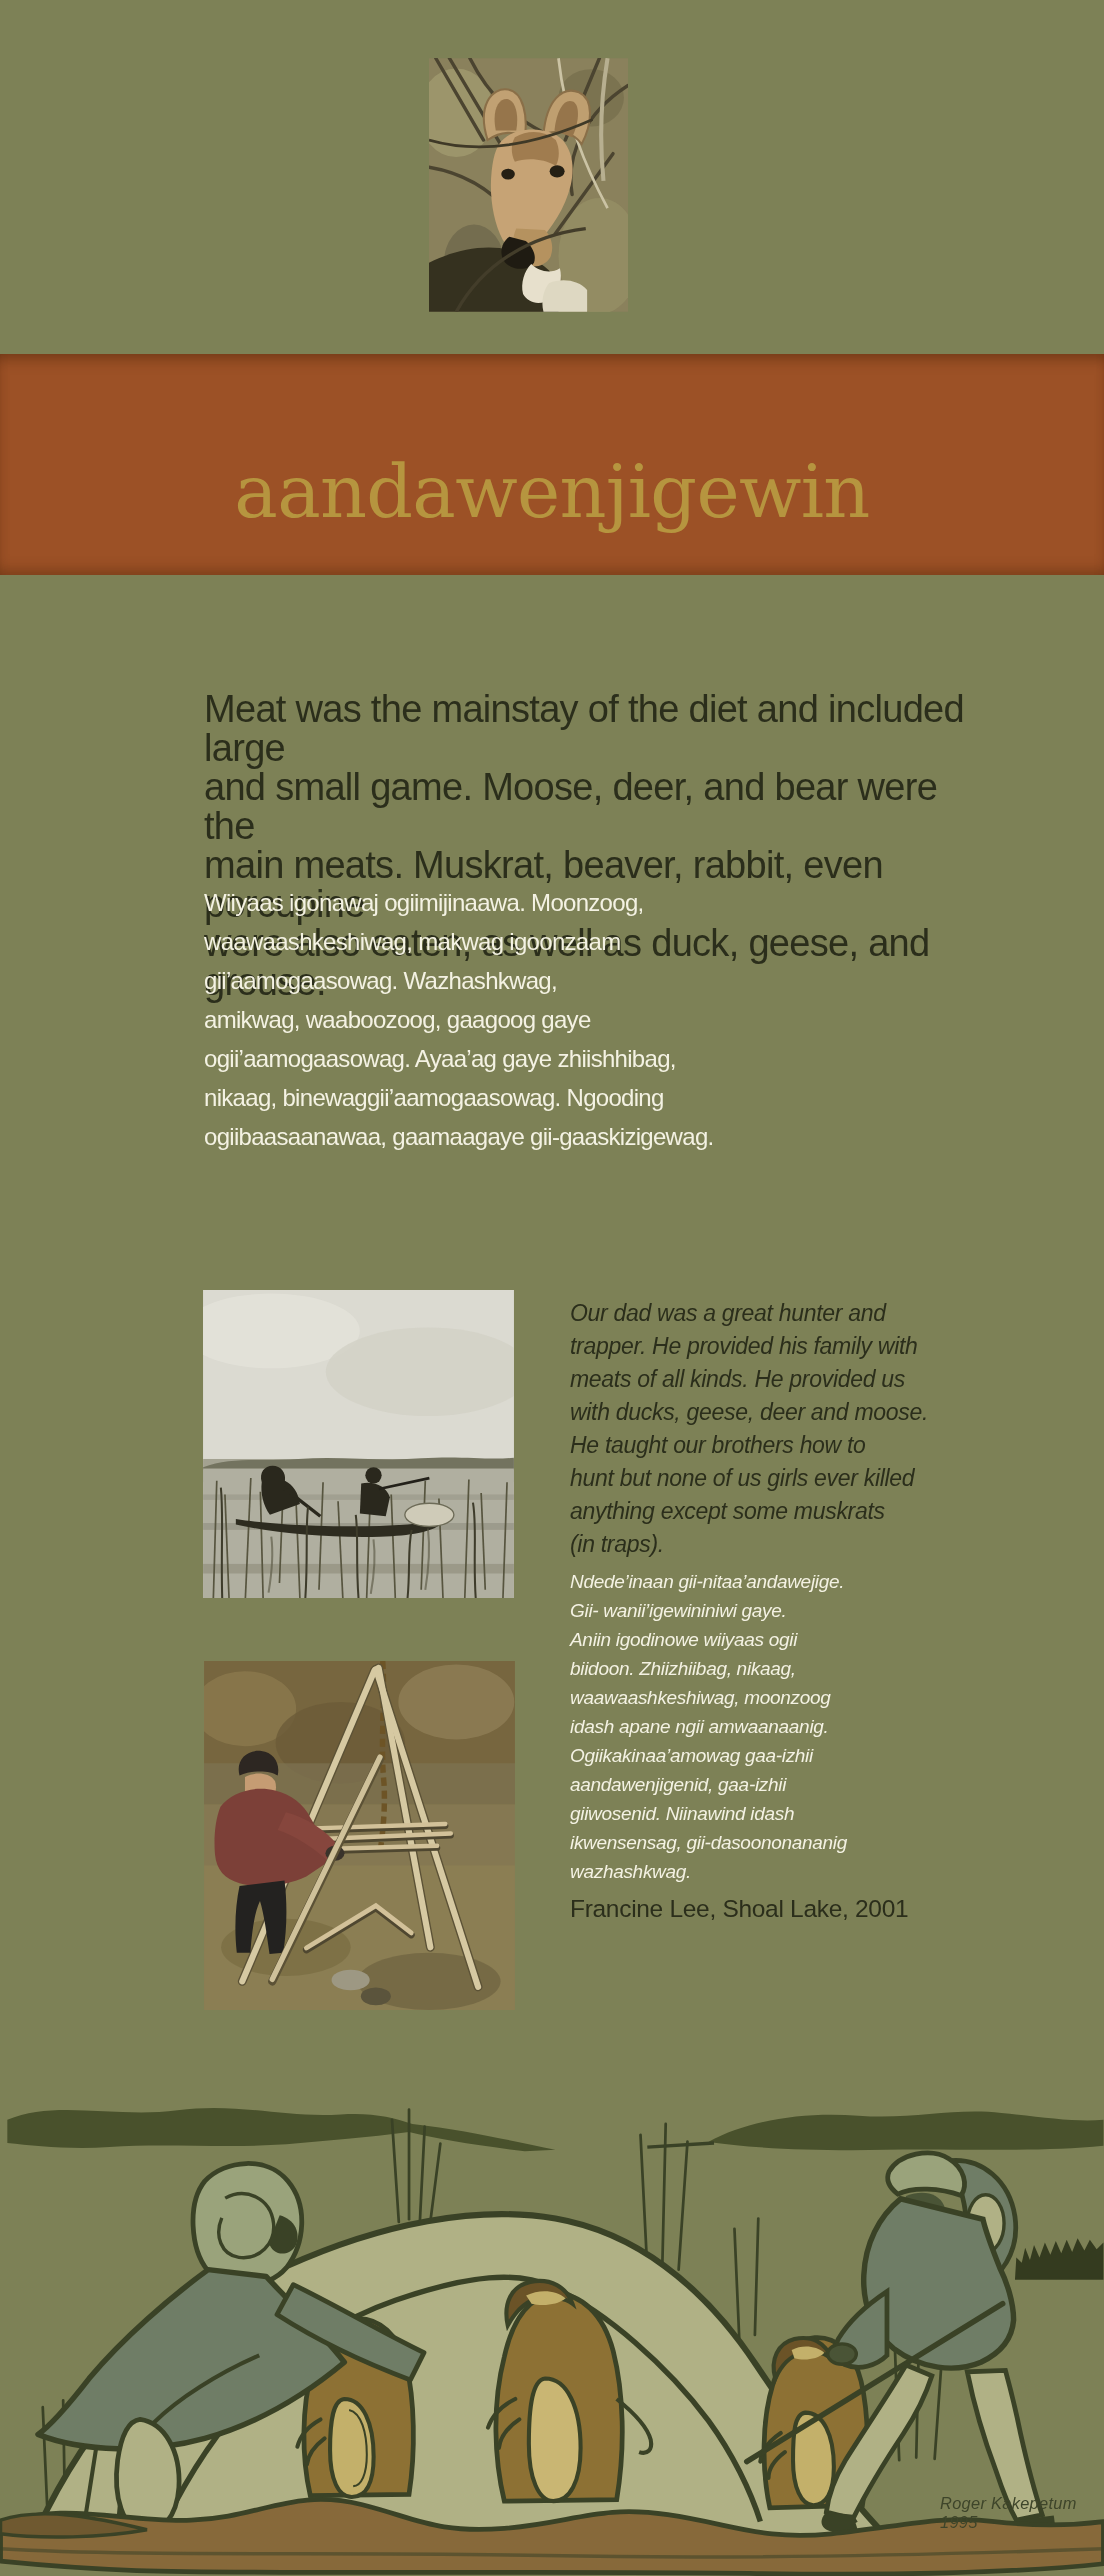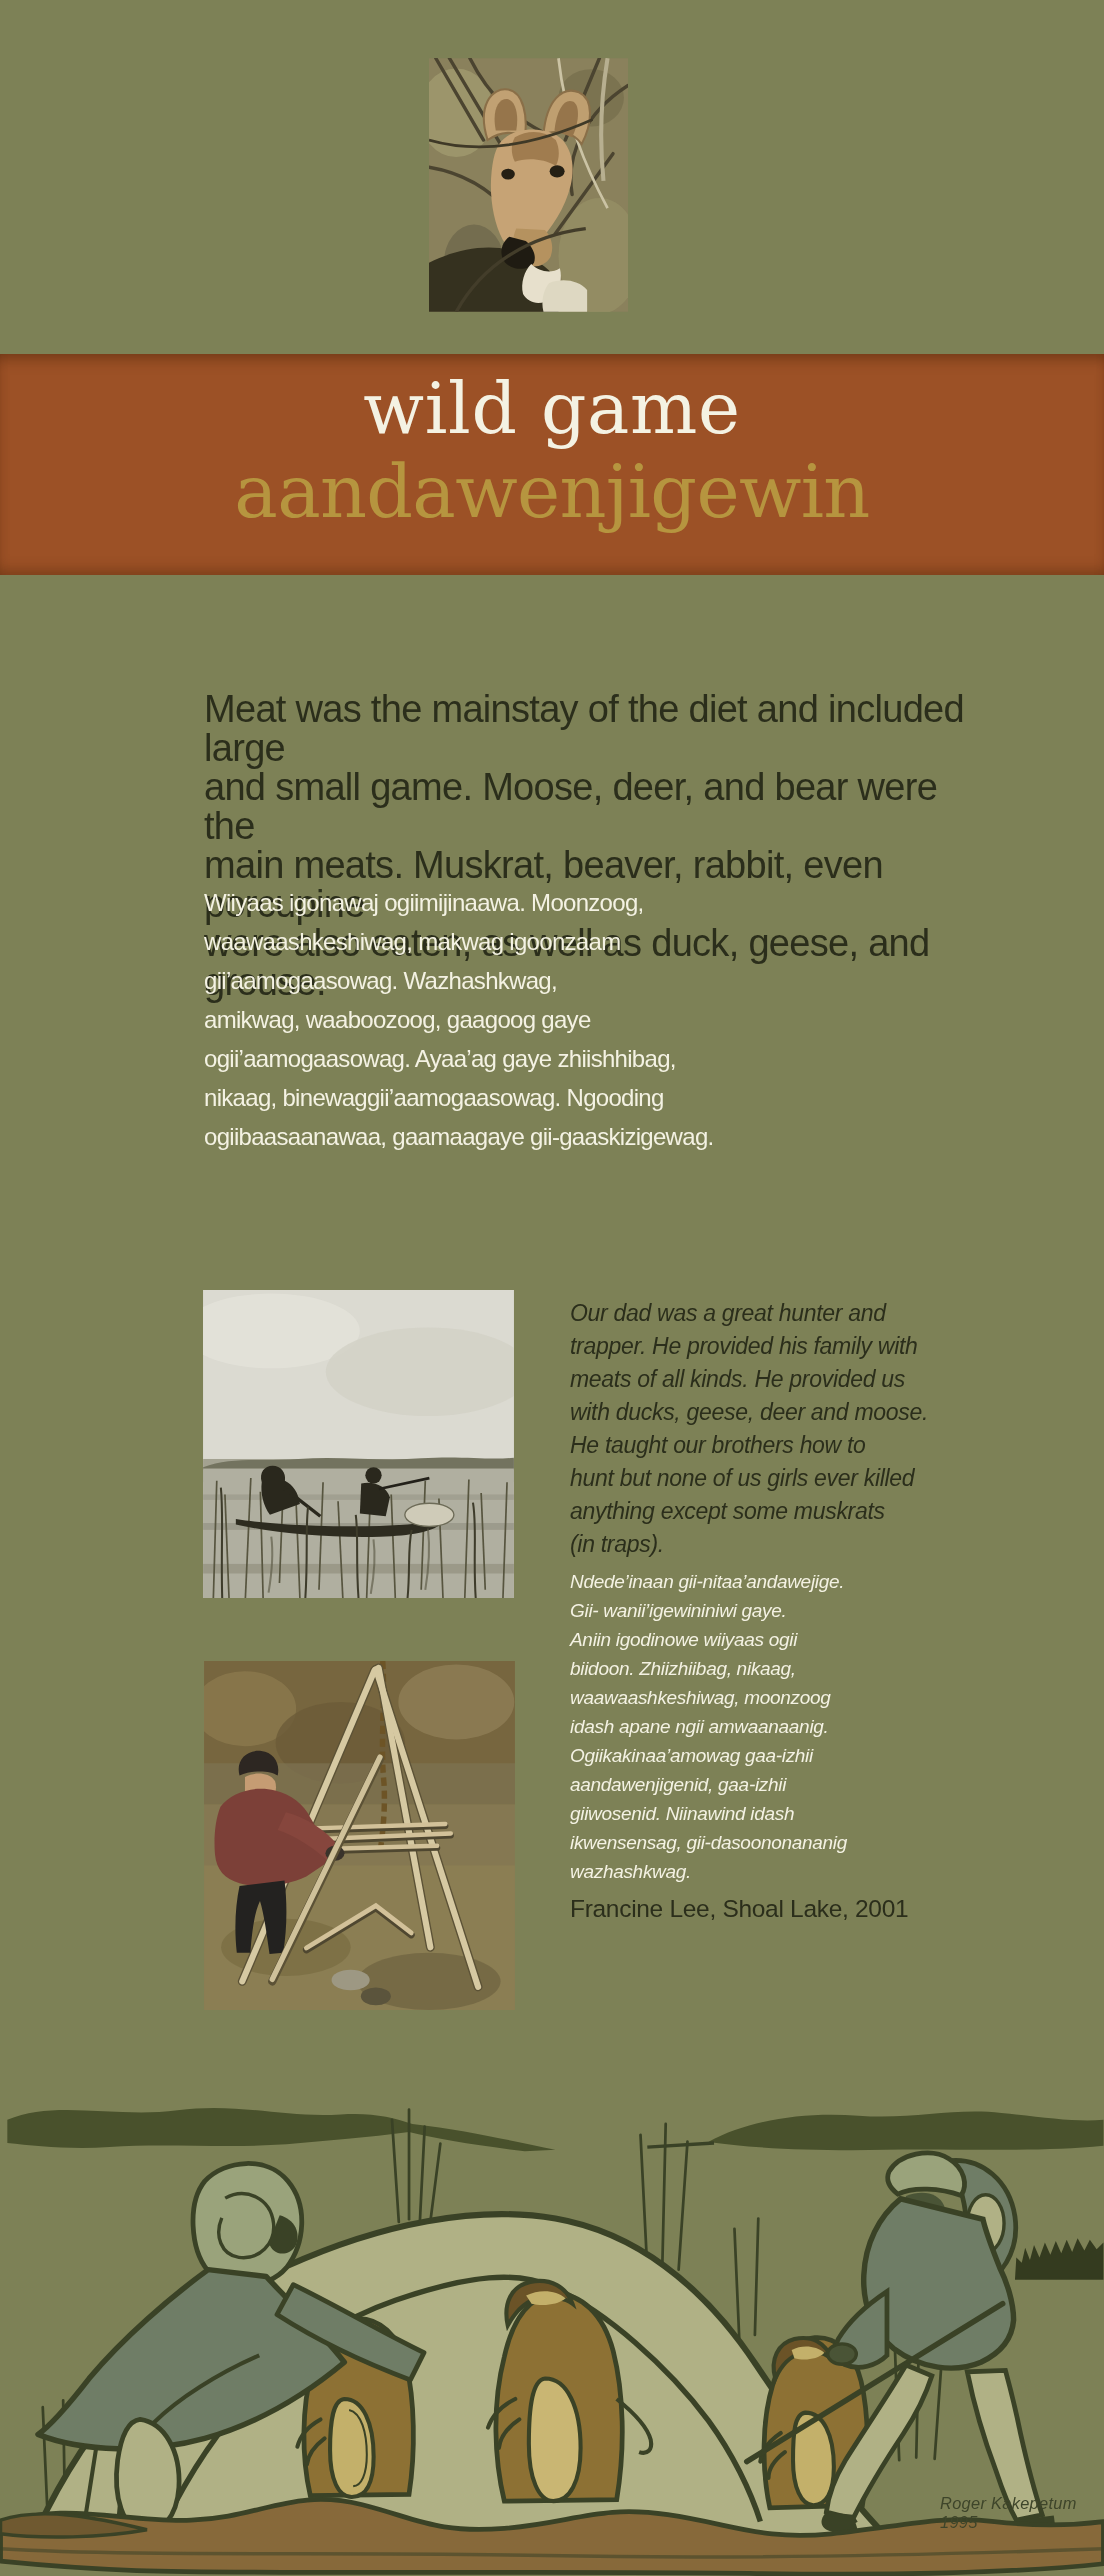--- a/index.html
+++ b/index.html
@@ -101,21 +101,20 @@
       <path d="M128,250 C120,268 122,290 136,300 C150,310 170,306 178,292 C184,278 180,262 170,252 Z" fill="#b5925f"></path>
       <path d="M118,262 C106,270 102,288 112,300 C124,312 146,312 154,300 C158,290 152,276 142,268 Z" fill="#1f1b12"></path>
       <path d="M150,302 C162,314 180,316 192,308 C196,322 192,340 180,352 C164,364 146,360 138,346 C134,330 140,312 150,302 Z" fill="#e7e0cc"></path>
       <path d="M176,330 C196,322 220,326 232,340 L232,372 L168,372 C164,356 168,340 176,330 Z" fill="#ded8c2"></path>
       <path d="M0,120 C70,140 150,130 240,90" stroke="#3f3927" stroke-width="4" fill="none"></path>
       <path d="M40,372 C80,300 150,260 230,250" stroke="#433d2a" stroke-width="5" fill="none"></path>
     </svg>
   </div>
 
   <div class="abs banner"></div>
-  <div class="abs title title-en">wild game</div>
   <div class="abs title title-oj">aandawenjigewin</div>
 
   <div class="abs lines intro-en">Meat was the mainstay of the diet and included large
 and small game. Moose, deer, and bear were the
 main meats. Muskrat, beaver, rabbit, even porcupine
 were also eaten, as well as duck, geese, and grouse.</div>
   <div class="abs lines intro-oj">Wiiyaas igonawaj ogiimijinaawa. Moonzoog,
 waawaashkeshiwag, makwag igoonzaam
 gii’aamogaasowag. Wazhashkwag,
 amikwag, waaboozoog, gaagoog  gaye

